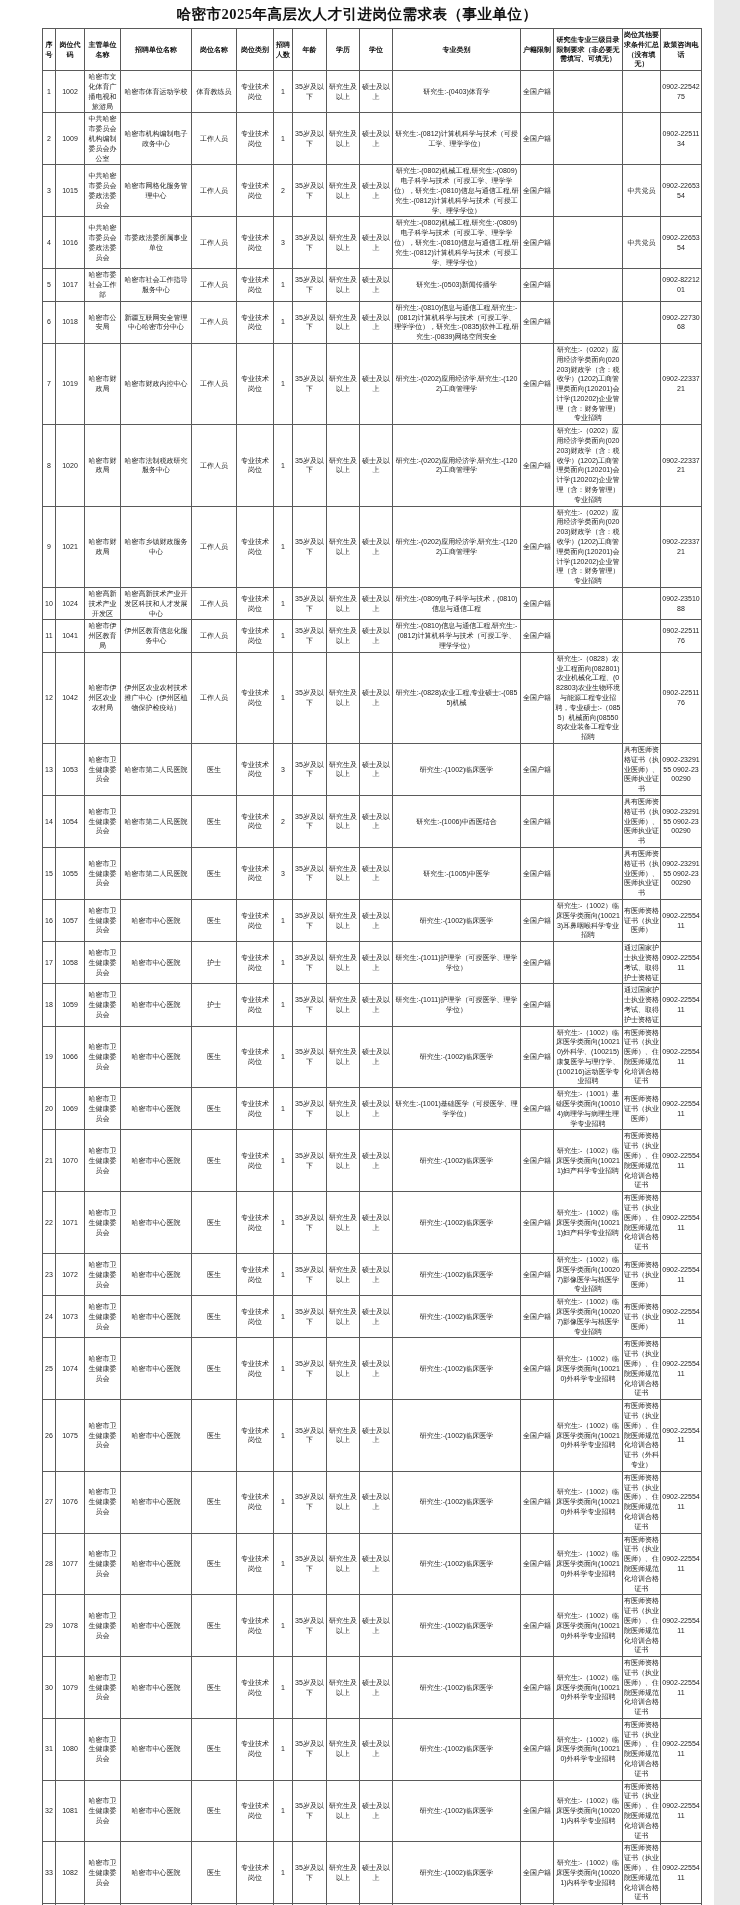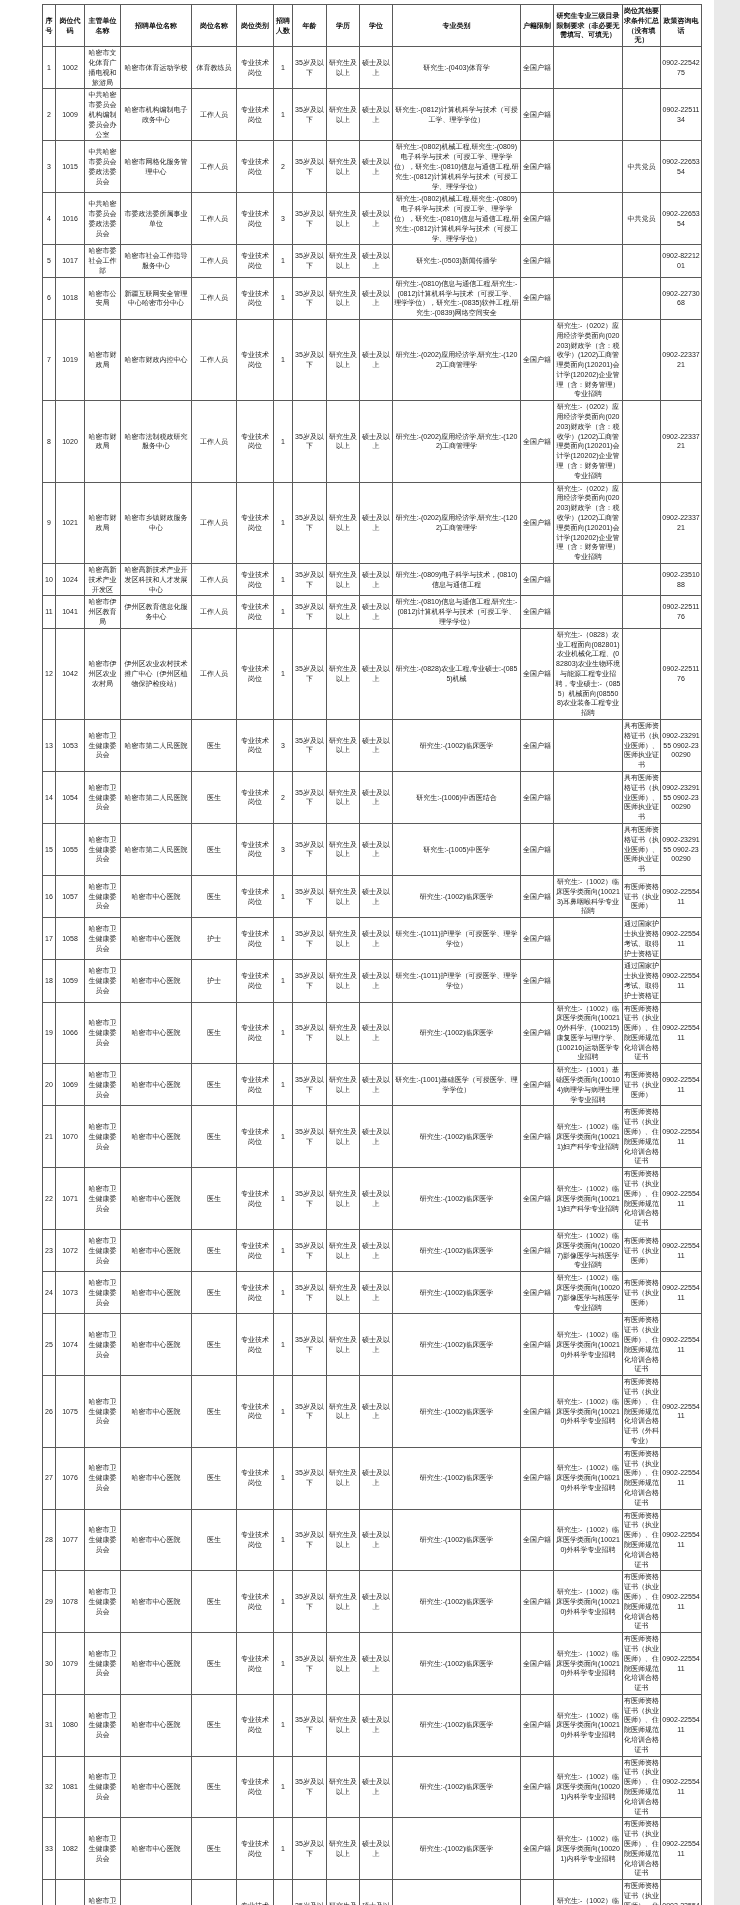--- a/index.html
+++ b/index.html
@@ -29,20 +29,21 @@
     text-align:center;vertical-align:middle;
     padding:1px;color:#222;
     word-break:break-all;overflow:hidden;
   }
   .req th{font-weight:bold;color:#111;}
 </style>
 </head>
 <body>
 
 <div class="page">
+  <div class="title">哈密市2025年高层次人才引进岗位需求表（事业单位）</div>
 
   <table class="req">
     <colgroup>
         <col style="width: 13px;">
         <col style="width: 29px;">
         <col style="width: 36px;">
         <col style="width: 71px;">
         <col style="width: 45px;">
         <col style="width: 37px;">
         <col style="width: 19px;">

